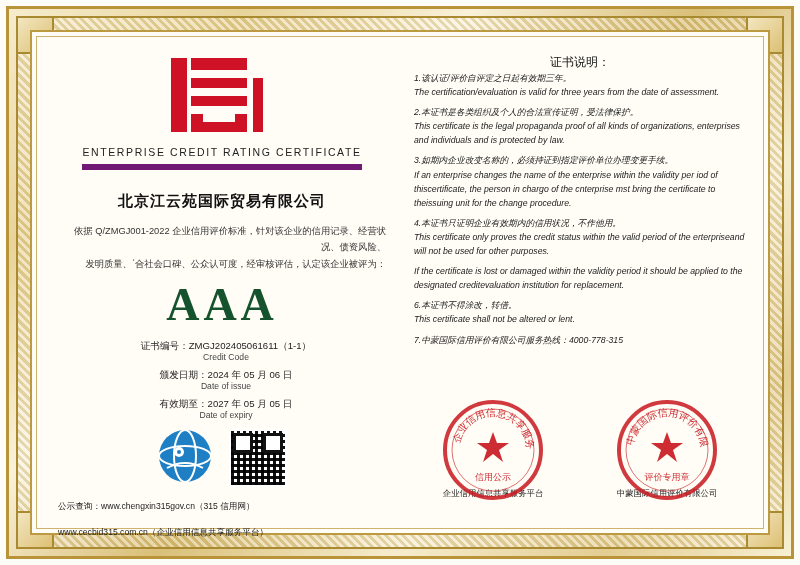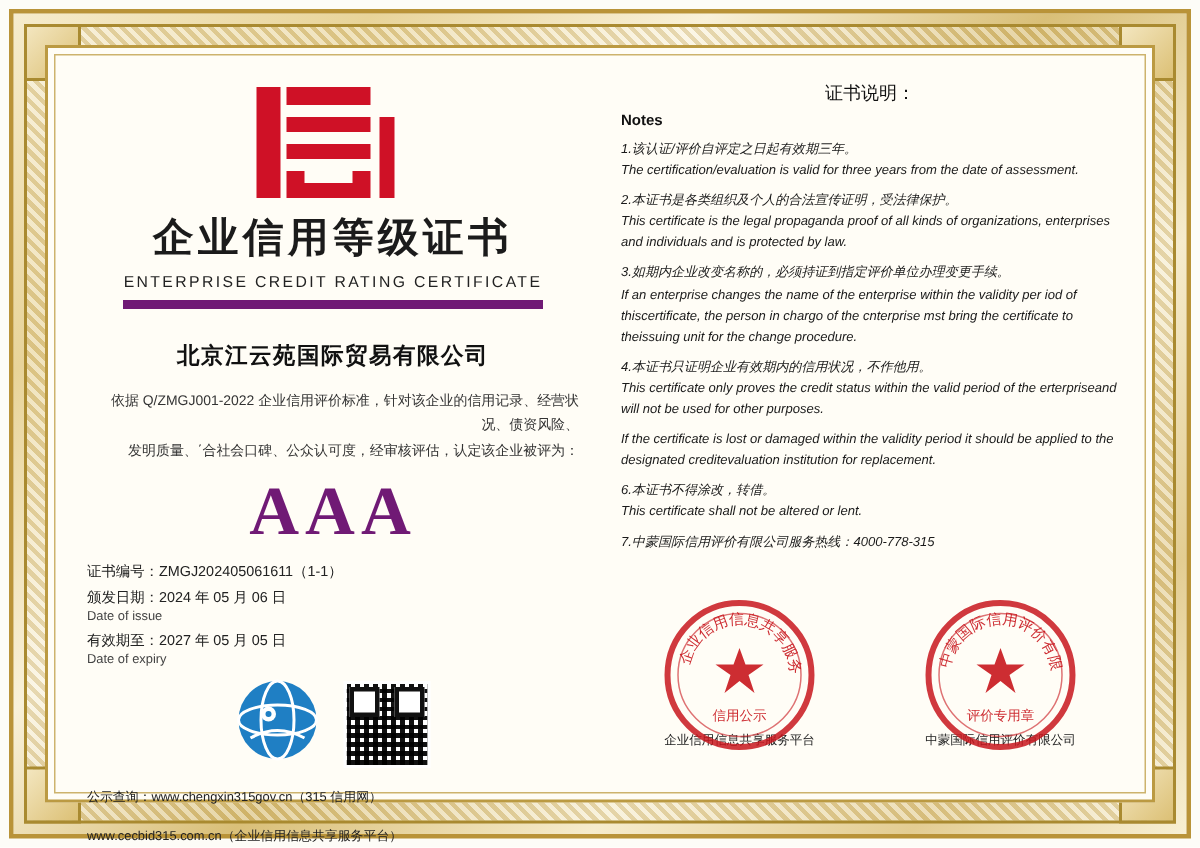--- a/index.html
+++ b/index.html
@@ -114,26 +114,26 @@
     font-size: 9.3px;
     color: #333;
     line-height: 1.75;
     text-align: right;
     margin: 12px 8px 0 8px;
   }
   .grade {
     font-family: "Liberation Serif", serif;
     font-size: 46px;
     font-weight: bold;
-    color: #701a75;
+    color: #14532d;
     letter-spacing: 4px;
     margin-top: 6px;
   }
   .fields {
-    text-align: left;
+    text-align: center;
     margin: 8px 0 0 8px;
     font-size: 9.6px;
     color: #222;
     line-height: 1.38;
   }
   .fields .row { margin-bottom: 4px; }
   .fields .lbl-en { font-size: 8.6px; color: #444; }
   .codes-row {
     display: flex;
     align-items: center;
@@ -245,35 +245,35 @@
           <rect x="4" y="4" width="16" height="74" fill="#cf1126"></rect>
           <rect x="24" y="4" width="56" height="12" fill="#cf1126"></rect>
           <rect x="24" y="24" width="56" height="10" fill="#cf1126"></rect>
           <rect x="24" y="42" width="56" height="10" fill="#cf1126"></rect>
           <rect x="24" y="60" width="56" height="18" fill="#cf1126"></rect>
           <rect x="86" y="24" width="10" height="54" fill="#cf1126"></rect>
           <rect x="36" y="60" width="32" height="8" fill="#fffdf6"></rect>
         </svg>
       </div>
 
-      <div class="title-cn">企业信用等级证书</div>
       <div class="title-en">ENTERPRISE CREDIT RATING CERTIFICATE</div>
 
       <div class="company">北京江云苑国际贸易有限公司</div>
 
       <div class="desc">
         <div>依据 Q/ZMGJ001-2022 企业信用评价标准，针对该企业的信用记录、经营状况、债资风险、</div>
         <div>发明质量、΄合社会口碑、公众认可度，经审核评估，认定该企业被评为：</div>
       </div>
 
       <div class="grade">AAA</div>
 
       <div class="fields">
         <div class="row">
           <div>证书编号：ZMGJ202405061611（1-1）</div>
+          <div class="lbl-en">Credit Code</div>
         </div>
         <div class="row">
           <div>颁发日期：2024 年 05 月 06 日</div>
           <div class="lbl-en">Date of issue</div>
         </div>
         <div class="row">
           <div>有效期至：2027 年 05 月 05 日</div>
           <div class="lbl-en">Date of expiry</div>
         </div>
       </div>
@@ -298,21 +298,20 @@
         </div>
         <div class="fl-row">
           <span>www.cecbid315.com.cn（企业信用信息共享服务平台）</span>
         </div>
 
       </div>
     </div>
 
     <div class="right">
       <div class="notes-title-cn">证书说明：</div>
-      <div class="notes-title-en">Notes</div>
 
       <div class="note">
         <span class="cn">1.该认证/评价自评定之日起有效期三年。</span>
         <span class="en">The certification/evaluation is valid for three years from the date of assessment.</span>
       </div>
       <div class="note">
         <span class="cn">2.本证书是各类组织及个人的合法宣传证明，受法律保护。</span>
         <span class="en">This certificate is the legal propaganda proof of all kinds of organizations, enterprises and individuals and is protected by law.</span>
       </div>
       <div class="note">

